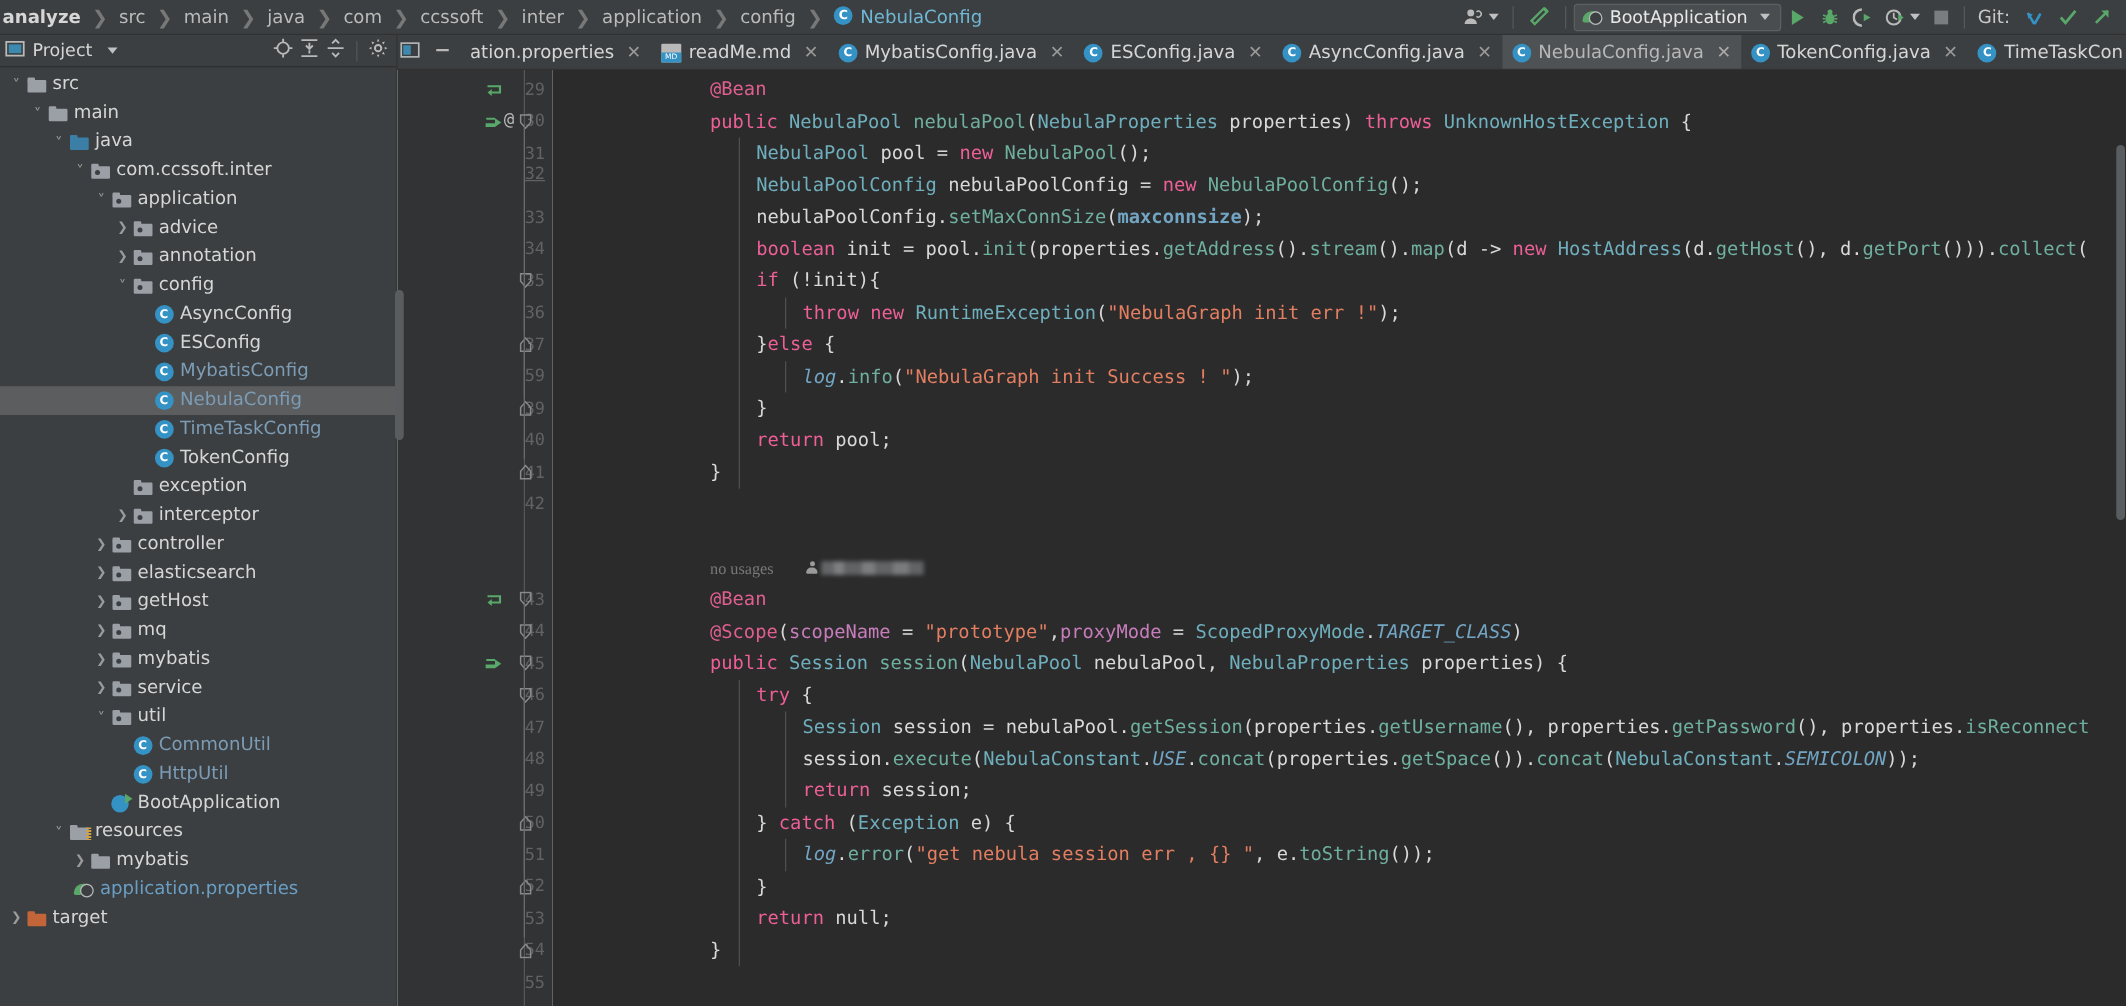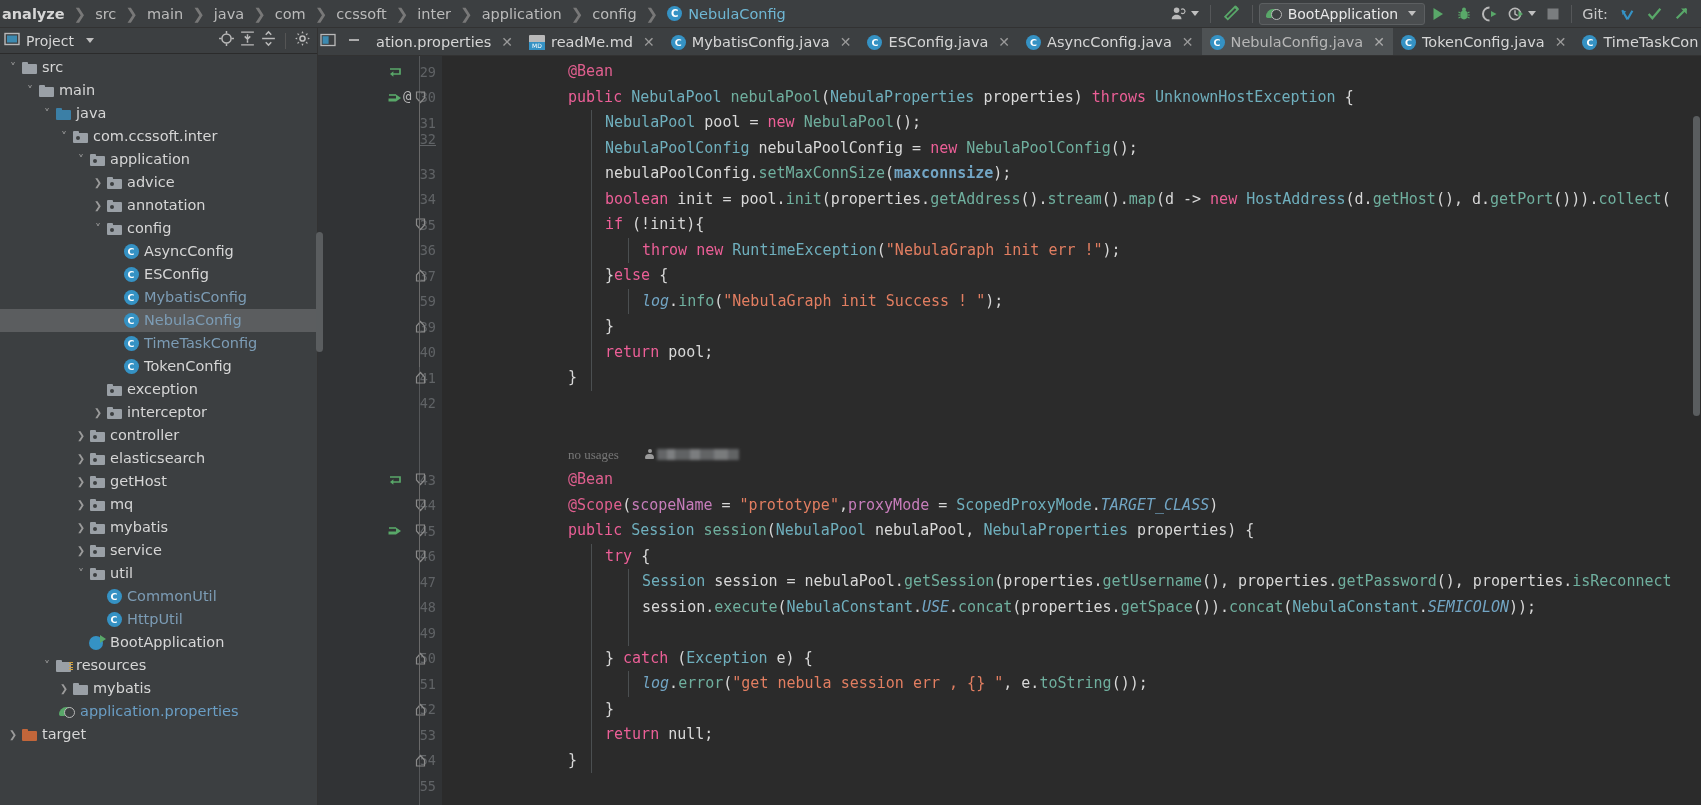--- a/index.html
+++ b/index.html
@@ -739,20 +739,21 @@
             <div class="cline" style="position: absolute; top: 309px; left: 0px; right: 0px;"><span style="display:inline-block;width:122px;"></span><span class="plain">}</span></div>
             <div class="cline" style="position: absolute; top: 334.5px; left: 0px; right: 0px;"><span style="display:inline-block;width:122px;"></span></div>
             <div class="cline" style="position: absolute; top: 360px; left: 0px; right: 0px;"></div>
             <div class="cline" style="position: absolute; top: 385.5px; left: 0px; right: 0px;"><span style="display:inline-block;width:122px;"></span><span class="inlay">no usages</span><span style="display:inline-block;width:26px;"></span><span class="person-ic"></span><span class="blurname"></span></div>
             <div class="cline" style="position: absolute; top: 411px; left: 0px; right: 0px;"><span style="display:inline-block;width:122px;"></span><span class="ann">@Bean</span></div>
             <div class="cline" style="position: absolute; top: 436.5px; left: 0px; right: 0px;"><span style="display:inline-block;width:122px;"></span><span class="ann">@Scope</span><span class="plain">(</span><span class="anv">scopeName</span> <span class="plain">= </span><span class="str">"prototype"</span><span class="plain">,</span><span class="anv">proxyMode</span> <span class="plain">= </span><span class="typ">ScopedProxyMode</span><span class="plain">.</span><span class="stat">TARGET_CLASS</span><span class="plain">)</span></div>
             <div class="cline" style="position: absolute; top: 462px; left: 0px; right: 0px;"><span style="display:inline-block;width:122px;"></span><span class="kw2">public</span> <span class="typ">Session</span> <span class="mth">session</span><span class="plain">(</span><span class="typ">NebulaPool</span> <span class="plain">nebulaPool, </span><span class="typ">NebulaProperties</span> <span class="plain">properties) {</span></div>
             <div class="cline" style="position: absolute; top: 487.5px; left: 0px; right: 0px;"><span style="display:inline-block;width:159px;"></span><span class="kw2">try</span> <span class="plain">{</span></div>
             <div class="cline" style="position: absolute; top: 513px; left: 0px; right: 0px;"><span style="display:inline-block;width:196px;"></span><span class="typ">Session</span> <span class="plain">session = nebulaPool.</span><span class="mth">getSession</span><span class="plain">(properties.</span><span class="mth">getUsername</span><span class="plain">(), properties.</span><span class="mth">getPassword</span><span class="plain">(), properties.</span><span class="mth">isReconnect</span></div>
             <div class="cline" style="position: absolute; top: 538.5px; left: 0px; right: 0px;"><span style="display:inline-block;width:196px;"></span><span class="plain">session.</span><span class="mth">execute</span><span class="plain">(</span><span class="typ">NebulaConstant</span><span class="plain">.</span><span class="stat">USE</span><span class="plain">.</span><span class="mth">concat</span><span class="plain">(properties.</span><span class="mth">getSpace</span><span class="plain">()).</span><span class="mth">concat</span><span class="plain">(</span><span class="typ">NebulaConstant</span><span class="plain">.</span><span class="stat">SEMICOLON</span><span class="plain">));</span></div>
+            <div class="cline" style="position: absolute; top: 564px; left: 0px; right: 0px;"><span style="display:inline-block;width:196px;"></span><span class="kw2">return</span> <span class="plain">session;</span></div>
             <div class="cline" style="position: absolute; top: 589.5px; left: 0px; right: 0px;"><span style="display:inline-block;width:159px;"></span><span class="plain">} </span><span class="kw2">catch</span> <span class="plain">(</span><span class="typ">Exception</span> <span class="plain">e) {</span></div>
             <div class="cline" style="position: absolute; top: 615px; left: 0px; right: 0px;"><span style="display:inline-block;width:196px;"></span><span class="logv">log</span><span class="plain">.</span><span class="mth">error</span><span class="plain">(</span><span class="str">"get nebula session err , {} "</span><span class="plain">, e.</span><span class="mth">toString</span><span class="plain">());</span></div>
             <div class="cline" style="position: absolute; top: 640.5px; left: 0px; right: 0px;"><span style="display:inline-block;width:159px;"></span><span class="plain">}</span></div>
             <div class="cline" style="position: absolute; top: 666px; left: 0px; right: 0px;"><span style="display:inline-block;width:159px;"></span><span class="kw2">return</span> <span class="plain">null;</span></div>
             <div class="cline" style="position: absolute; top: 691.5px; left: 0px; right: 0px;"><span style="display:inline-block;width:122px;"></span><span class="plain">}</span></div>
             <div class="cline" style="position: absolute; top: 717px; left: 0px; right: 0px;"><span style="display:inline-block;width:122px;"></span></div>
             <div class="indent-guide" style="left: 149px; top: 54px; height: 280.5px;"></div>
             <div class="indent-guide" style="left: 186px; top: 181.5px; height: 25.5px;"></div>
             <div class="indent-guide" style="left: 186px; top: 232.5px; height: 25.5px;"></div>
             <div class="indent-guide" style="left: 149px; top: 487.5px; height: 229.5px;"></div>

